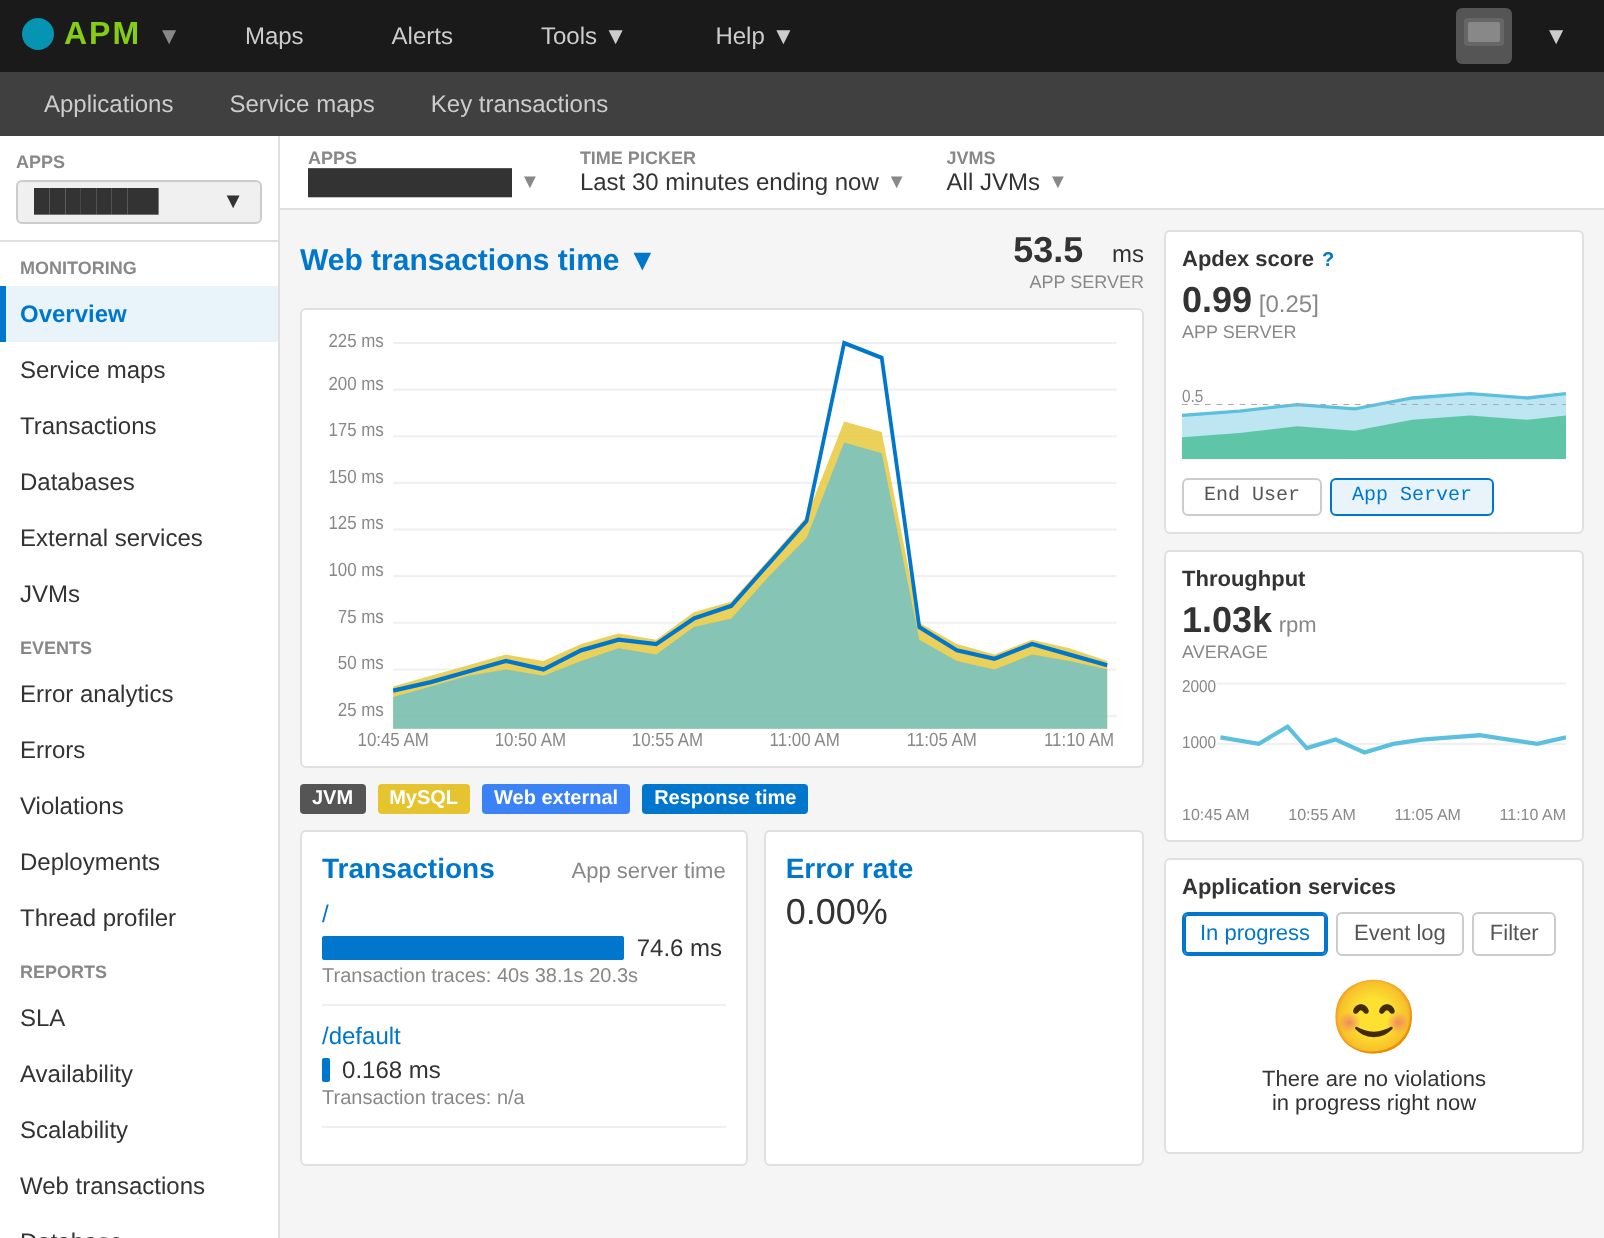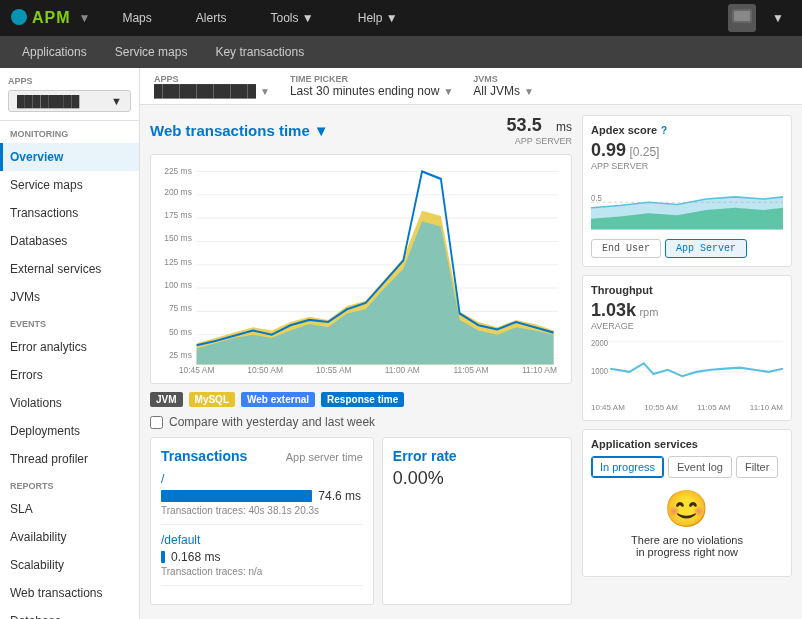--- a/index.html
+++ b/index.html
@@ -270,24 +270,20 @@
           </svg>
         </div>
 
         <div class="chart-legend">
           <span class="legend-item legend-jvm">JVM</span>
           <span class="legend-item legend-mysql">MySQL</span>
           <span class="legend-item legend-webext">Web external</span>
           <span class="legend-item legend-response">Response time</span>
         </div>
 
-        <div class="compare-row">
-          <input type="checkbox" style="">
-          <span>Compare with yesterday and last week</span>
-        </div>
 
         <div class="bottom-panels">
           <div class="trans-panel" style="flex:1.2;">
             <div class="trans-header">
               <span class="trans-title">Transactions</span>
               <span class="trans-col-label">App server time</span>
             </div>
             <div class="trans-row">
               <div class="trans-name">/</div>
               <div class="trans-bar-container">

